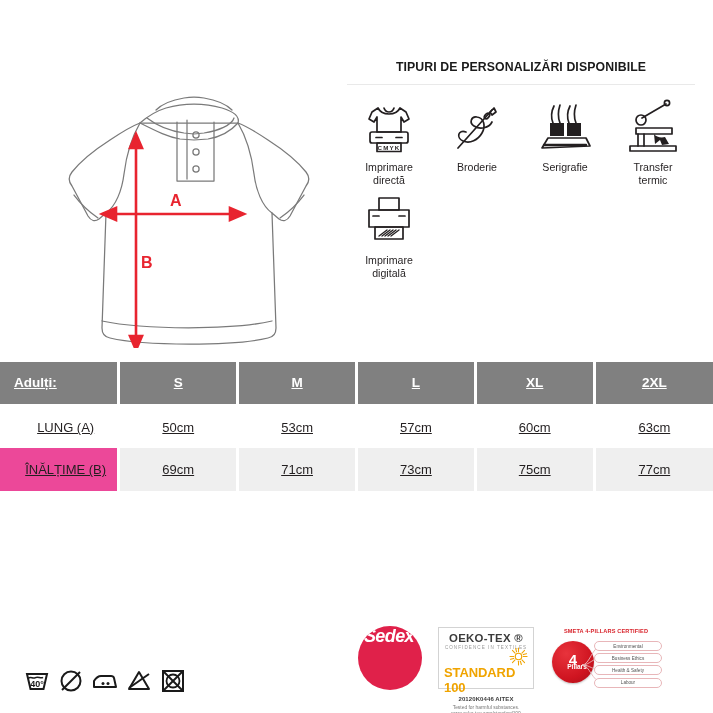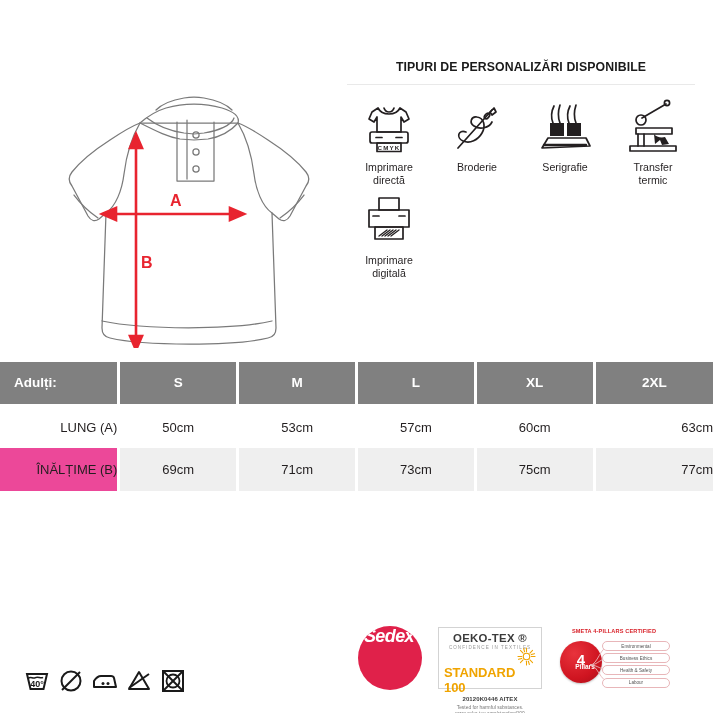--- a/index.html
+++ b/index.html
@@ -52,36 +52,37 @@
   }
 
   
   .size-table {
     position: absolute; left: 0; top: 362px;
     width: 713px; border-collapse: collapse; table-layout: fixed;
   }
   .size-table th, .size-table td {
     height: 43px; text-align: center; font-size: 13px; font-weight: normal;
     color: #231f20;
+    text-decoration: underline;
   }
   .size-table thead th {
     background: #808080; color: #ffffff; font-weight: bold; font-size: 13.5px;
     border-right: 3px solid #ffffff; border-bottom: 3px solid #ffffff;
   }
   .size-table thead th:last-child { border-right: none; }
   .size-table thead th.lbl {
     text-align: left; padding-left: 14px; font-size: 13.5px;
   }
   .size-table tbody td {
     border-right: 3px solid #ffffff;
   }
-  .size-table tbody td:last-child { border-right: none; text-align: right; }
+  .size-table tbody td:last-child { border-right: none; }
   .size-table tbody tr.r-white td { background: #ffffff; }
   .size-table tbody tr.r-grey td { background: #efefef; }
-  .size-table tbody td.lbl { text-align: right; padding-left: 14px; }
+  .size-table tbody td.lbl { text-align: center; padding-left: 14px; }
   .size-table tbody tr.r-grey td.lbl { background: #ec4899; }
   .size-table tbody tr.r-white td.lbl { background: #ffffff; }
 
   .footnote {
     position: absolute; left: 2px; top: 489px;
     font-size: 8.2px; color: #231f20; letter-spacing: -.05px; white-space: nowrap;
   }
 
   
   .care-row {
@@ -100,21 +101,21 @@
     width: 64px; height: 64px; border-radius: 50%;
     background: #e0214a; position: relative; overflow: hidden;
     display: flex; align-items: flex-start; justify-content: center;
   }
   .sedex-text {
     color: #ffffff; font-size: 18px; font-weight: bold; font-style: italic;
     letter-spacing: -.6px; transform: translateX(-1px);
   }
   
   .oeko {
-    width: 104px; height: 62px; border: 1px solid #d3d3d3; background: #fff;
+    width: 96px; height: 62px; border: 1px solid #d3d3d3; background: #fff;
     padding: 4px 5px 14px 5px; position: relative;
     display: flex; flex-direction: column; align-items: center;
   }
   .oeko-l1 { font-size: 11.4px; font-weight: bold; letter-spacing: .3px; color: #3b3b3b; }
   .oeko-l2 { font-size: 4.6px; letter-spacing: 1.05px; color: #9a9a9a; margin-top: 1px; }
   .oeko-l3 { font-size: 13px; font-weight: bold; color: #f0a400; letter-spacing: -.1px; margin-top: 15px; }
   .oeko-l4 { font-size: 6px; font-weight: bold; color: #3b3b3b; margin-top: 1px; letter-spacing: .1px; }
   .oeko-l5 { font-size: 4.9px; color: #777; margin-top: 3px; }
   .oeko-l6 { font-size: 4.9px; color: #777; margin-top: .5px; }
   .oeko-sun { position: absolute; right: 5px; top: 19px; width: 19px; height: 19px; }

